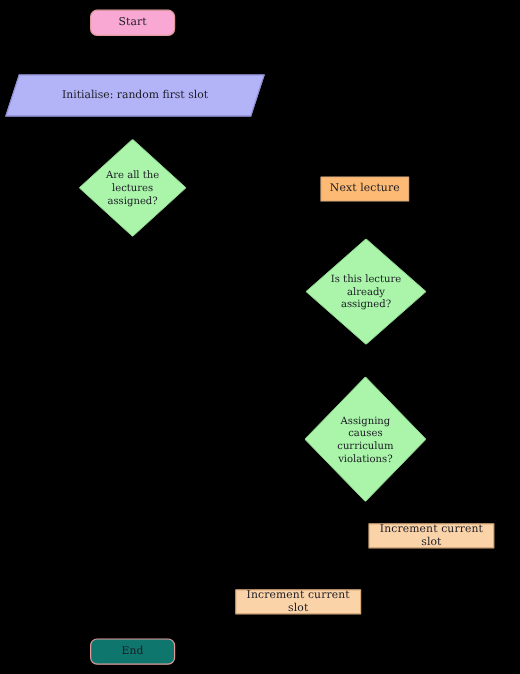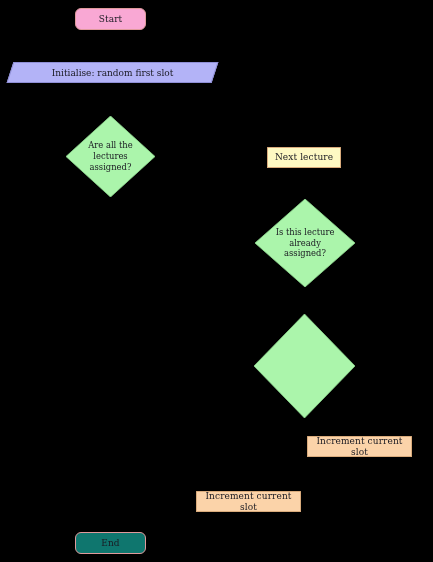--- a/index.html
+++ b/index.html
@@ -122,51 +122,55 @@
       <path d="M248,457 L248,490"></path>
       <path d="M359,457 L359,474 L248,474"></path>
       <path d="M248,512 L248,520 L304,520 L304,180 L341,180"></path>
     </g>
   </svg>
 
   <div class="node terminal" style="left:75px; top:8px; width:71px; height:22px; background:#f9a8d4;">
     <span>Start</span>
   </div>
 
-  <div class="io-wrap" style="left:10px; top:62px; width:205px; height:21px;">
+  <div class="io-wrap" style="left:10px; top:62px; width:205px; height:35px;">
     <div class="io-shape" style="background:#b3b3f7;"></div>
     <div class="io-label">Initialise: random first slot</div>
   </div>
 
   <div class="decision-wrap" style="left:66px; top:116px; width:89px; height:81px;">
     <svg class="decision-shape" viewBox="0 0 89 81" preserveAspectRatio="none">
       <polygon points="44.5,0 89,40.5 44.5,81 0,40.5" fill="#abf5ab" stroke="#8ed88e" stroke-width="0.8"></polygon>
     </svg>
     <div class="decision-label">Are all the
 lectures
 assigned?</div>
   </div>
 
-  <div class="node process" style="left:267px; top:147px; width:74px; height:21px; background:#fef9c3;">
+  <div class="node process" style="left:267px; top:147px; width:74px; height:21px; background:#fdba74;">
     <span>Next lecture</span>
   </div>
 
   <div class="decision-wrap" style="left:255px; top:199px; width:100px; height:88px;">
     <svg class="decision-shape" viewBox="0 0 100 88" preserveAspectRatio="none">
       <polygon points="50,0 100,44 50,88 0,44" fill="#abf5ab" stroke="#8ed88e" stroke-width="0.8"></polygon>
     </svg>
     <div class="decision-label">Is this lecture
 already
 assigned?</div>
   </div>
 
   <div class="decision-wrap" style="left:254px; top:314px; width:101px; height:104px;">
     <svg class="decision-shape" viewBox="0 0 101 104" preserveAspectRatio="none">
       <polygon points="50.5,0 101,52 50.5,104 0,52" fill="#abf5ab" stroke="#8ed88e" stroke-width="0.8"></polygon>
     </svg>
+    <div class="decision-label">Assigning
+causes
+curriculum
+violations?</div>
   </div>
 
 
   <div class="node process" style="left:307px; top:436px; width:105px; height:21px; background:#fbd3a9;">
     <span>Increment current slot</span>
   </div>
 
   <div class="node process" style="left:196px; top:491px; width:105px; height:21px; background:#fbd3a9;">
     <span>Increment current slot</span>
   </div>

